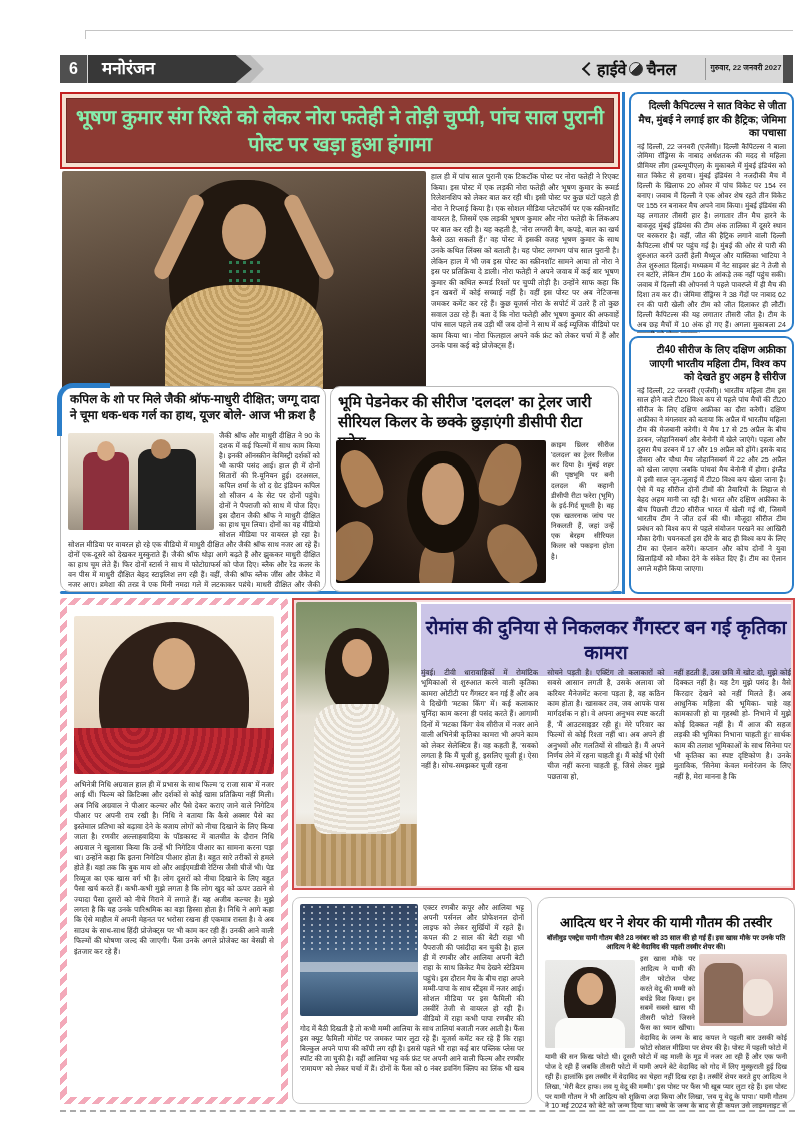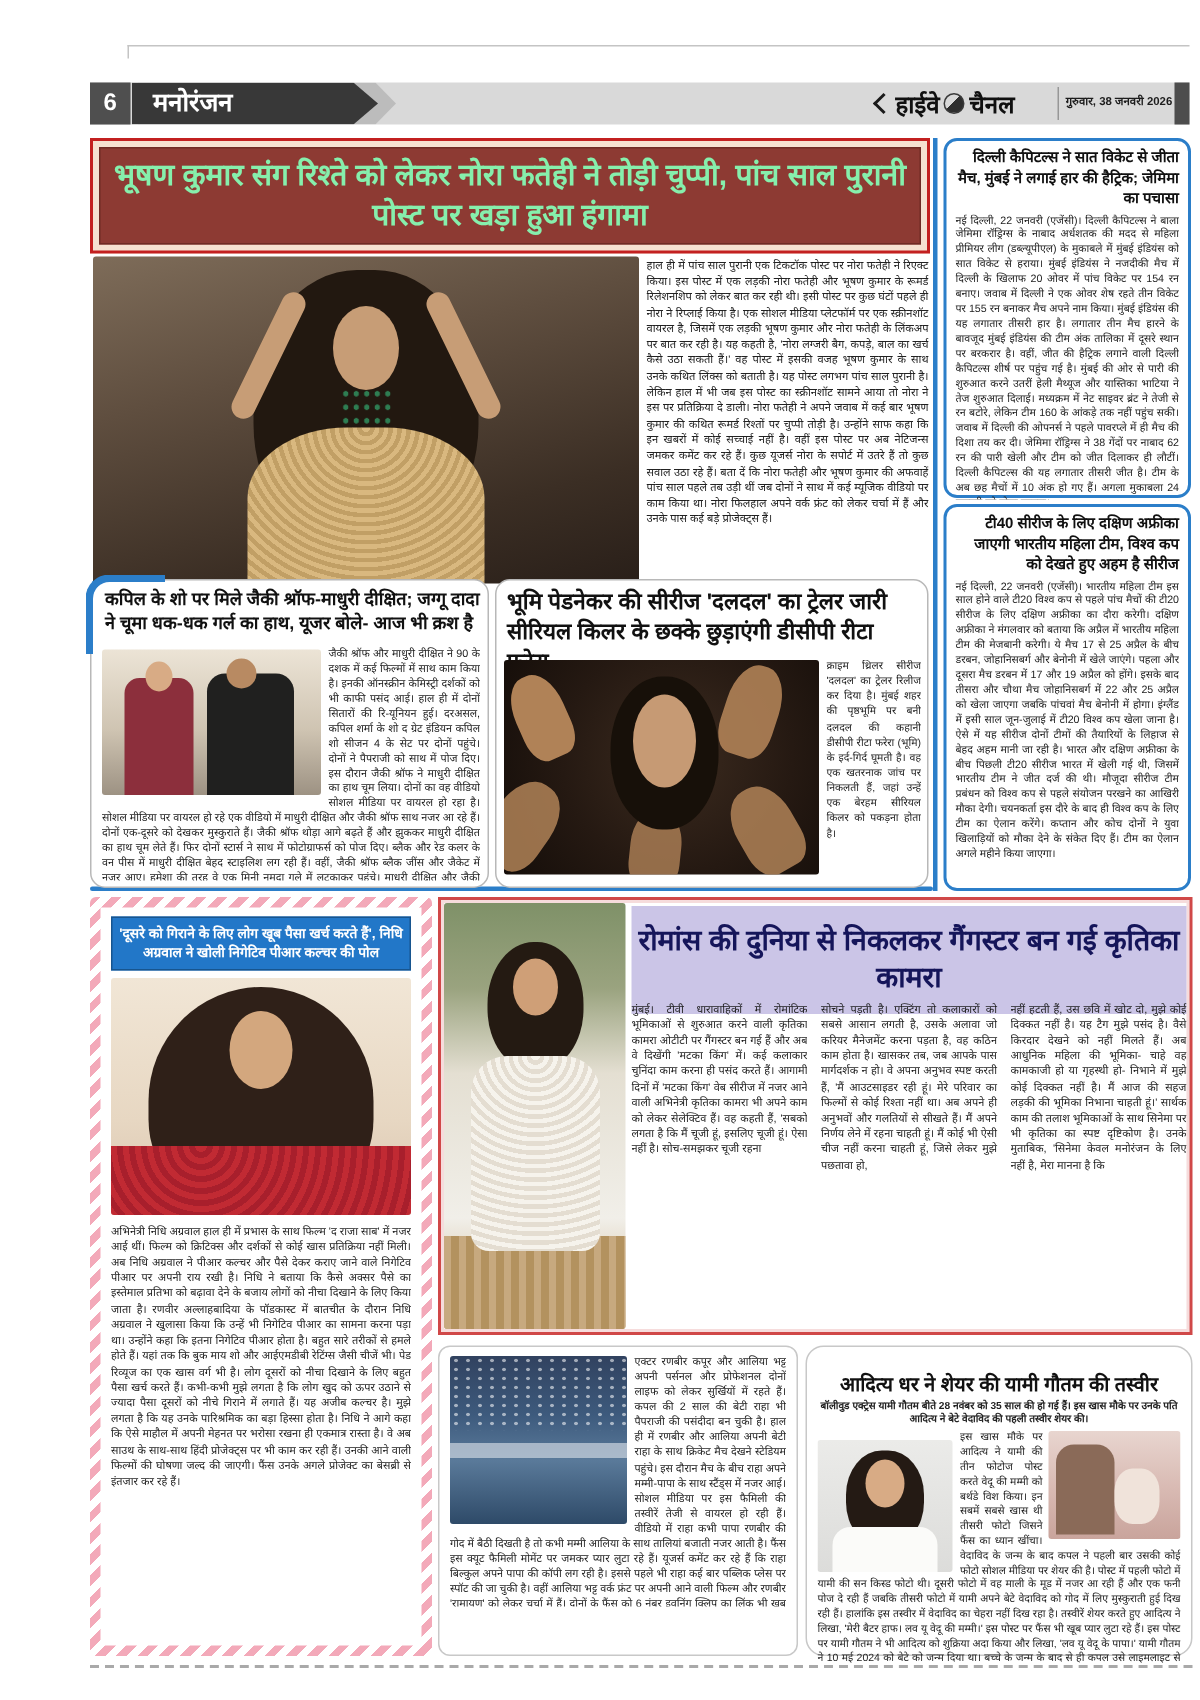--- a/index.html
+++ b/index.html
@@ -158,21 +158,21 @@
 <div class="abs page-num">6</div>
 <div class="abs section-chevron-bg"></div>
 <div class="abs section-box">मनोरंजन</div>
 <div class="abs masthead">
   <span class="chev"></span>
   <span>हाईवे</span>
   <span class="logo-circle"></span>
   <span>चैनल</span>
 </div>
 <div class="abs header-divider"></div>
-<div class="abs date">गुरुवार, 38 जनवरी 2026</div>
+<div class="abs date">गुरुवार, 22 जनवरी 2027</div>
 
 <div class="abs lead-outer">
   <div class="lead-inner">भूषण कुमार संग रिश्ते को लेकर नोरा फतेही ने तोड़ी चुप्पी, पांच साल पुरानी पोस्ट पर खड़ा हुआ हंगामा</div>
 </div>
 <div class="photo nora-photo">
   <div class="ph-shape n-hair"></div>
   <div class="ph-shape n-arm-l"></div>
   <div class="ph-shape n-arm-r"></div>
   <div class="ph-shape n-face"></div>
   <div class="ph-shape n-neck"></div>
@@ -214,21 +214,20 @@
   <div class="ph-shape hand h3"></div>
   <div class="ph-shape hand h4"></div>
   <div class="ph-shape hand h5"></div>
   <div class="ph-shape b-hair"></div>
   <div class="ph-shape b-face"></div>
 </div>
 <div class="abs txt bhumi-side">क्राइम थ्रिलर सीरीज 'दलदल' का ट्रेलर रिलीज कर दिया है। मुंबई शहर की पृष्ठभूमि पर बनी दलदल की कहानी डीसीपी रीटा फरेरा (भूमि) के इर्द-गिर्द घूमती है। वह एक खतरनाक जांच पर निकलती हैं, जहां उन्हें एक बेरहम सीरियल किलर को पकड़ना होता है।</div>
 
 <div class="abs nidhhi-box">
   <div class="nidhhi-inner">
-    <div class="nidhhi-h">'दूसरे को गिराने के लिए लोग खूब पैसा खर्च करते हैं', निधि अग्रवाल ने खोली निगेटिव पीआर कल्चर की पोल</div>
     <div class="nidhhi-photo">
       <div class="ph-shape nd-hair"></div>
       <div class="ph-shape nd-face"></div>
       <div class="ph-shape nd-dress"></div>
     </div>
     <div class="nidhhi-b">अभिनेत्री निधि अग्रवाल हाल ही में प्रभास के साथ फिल्म 'द राजा साब' में नजर आई थीं। फिल्म को क्रिटिक्स और दर्शकों से कोई खास प्रतिक्रिया नहीं मिली। अब निधि अग्रवाल ने पीआर कल्चर और पैसे देकर कराए जाने वाले निगेटिव पीआर पर अपनी राय रखी है। निधि ने बताया कि कैसे अक्सर पैसे का इस्तेमाल प्रतिभा को बढ़ावा देने के बजाय लोगों को नीचा दिखाने के लिए किया जाता है। रणवीर अल्लाहबादिया के पॉडकास्ट में बातचीत के दौरान निधि अग्रवाल ने खुलासा किया कि उन्हें भी निगेटिव पीआर का सामना करना पड़ा था। उन्होंने कहा कि इतना निगेटिव पीआर होता है। बहुत सारे तरीकों से हमले होते हैं। यहां तक कि बुक माय शो और आईएमडीबी रेटिंग्स जैसी चीजें भी। पेड रिव्यूज का एक खास वर्ग भी है। लोग दूसरों को नीचा दिखाने के लिए बहुत पैसा खर्च करते हैं। कभी-कभी मुझे लगता है कि लोग खुद को ऊपर उठाने से ज्यादा पैसा दूसरों को नीचे गिराने में लगाते हैं। यह अजीब कल्चर है। मुझे लगता है कि यह उनके पारिश्रमिक का बड़ा हिस्सा होता है। निधि ने आगे कहा कि ऐसे माहौल में अपनी मेहनत पर भरोसा रखना ही एकमात्र रास्ता है। वे अब साउथ के साथ-साथ हिंदी प्रोजेक्ट्स पर भी काम कर रही हैं। उनकी आने वाली फिल्मों की घोषणा जल्द की जाएगी। फैंस उनके अगले प्रोजेक्ट का बेसब्री से इंतजार कर रहे हैं।</div>
   </div>
 </div>
 
 <div class="abs kritika-box"></div>

